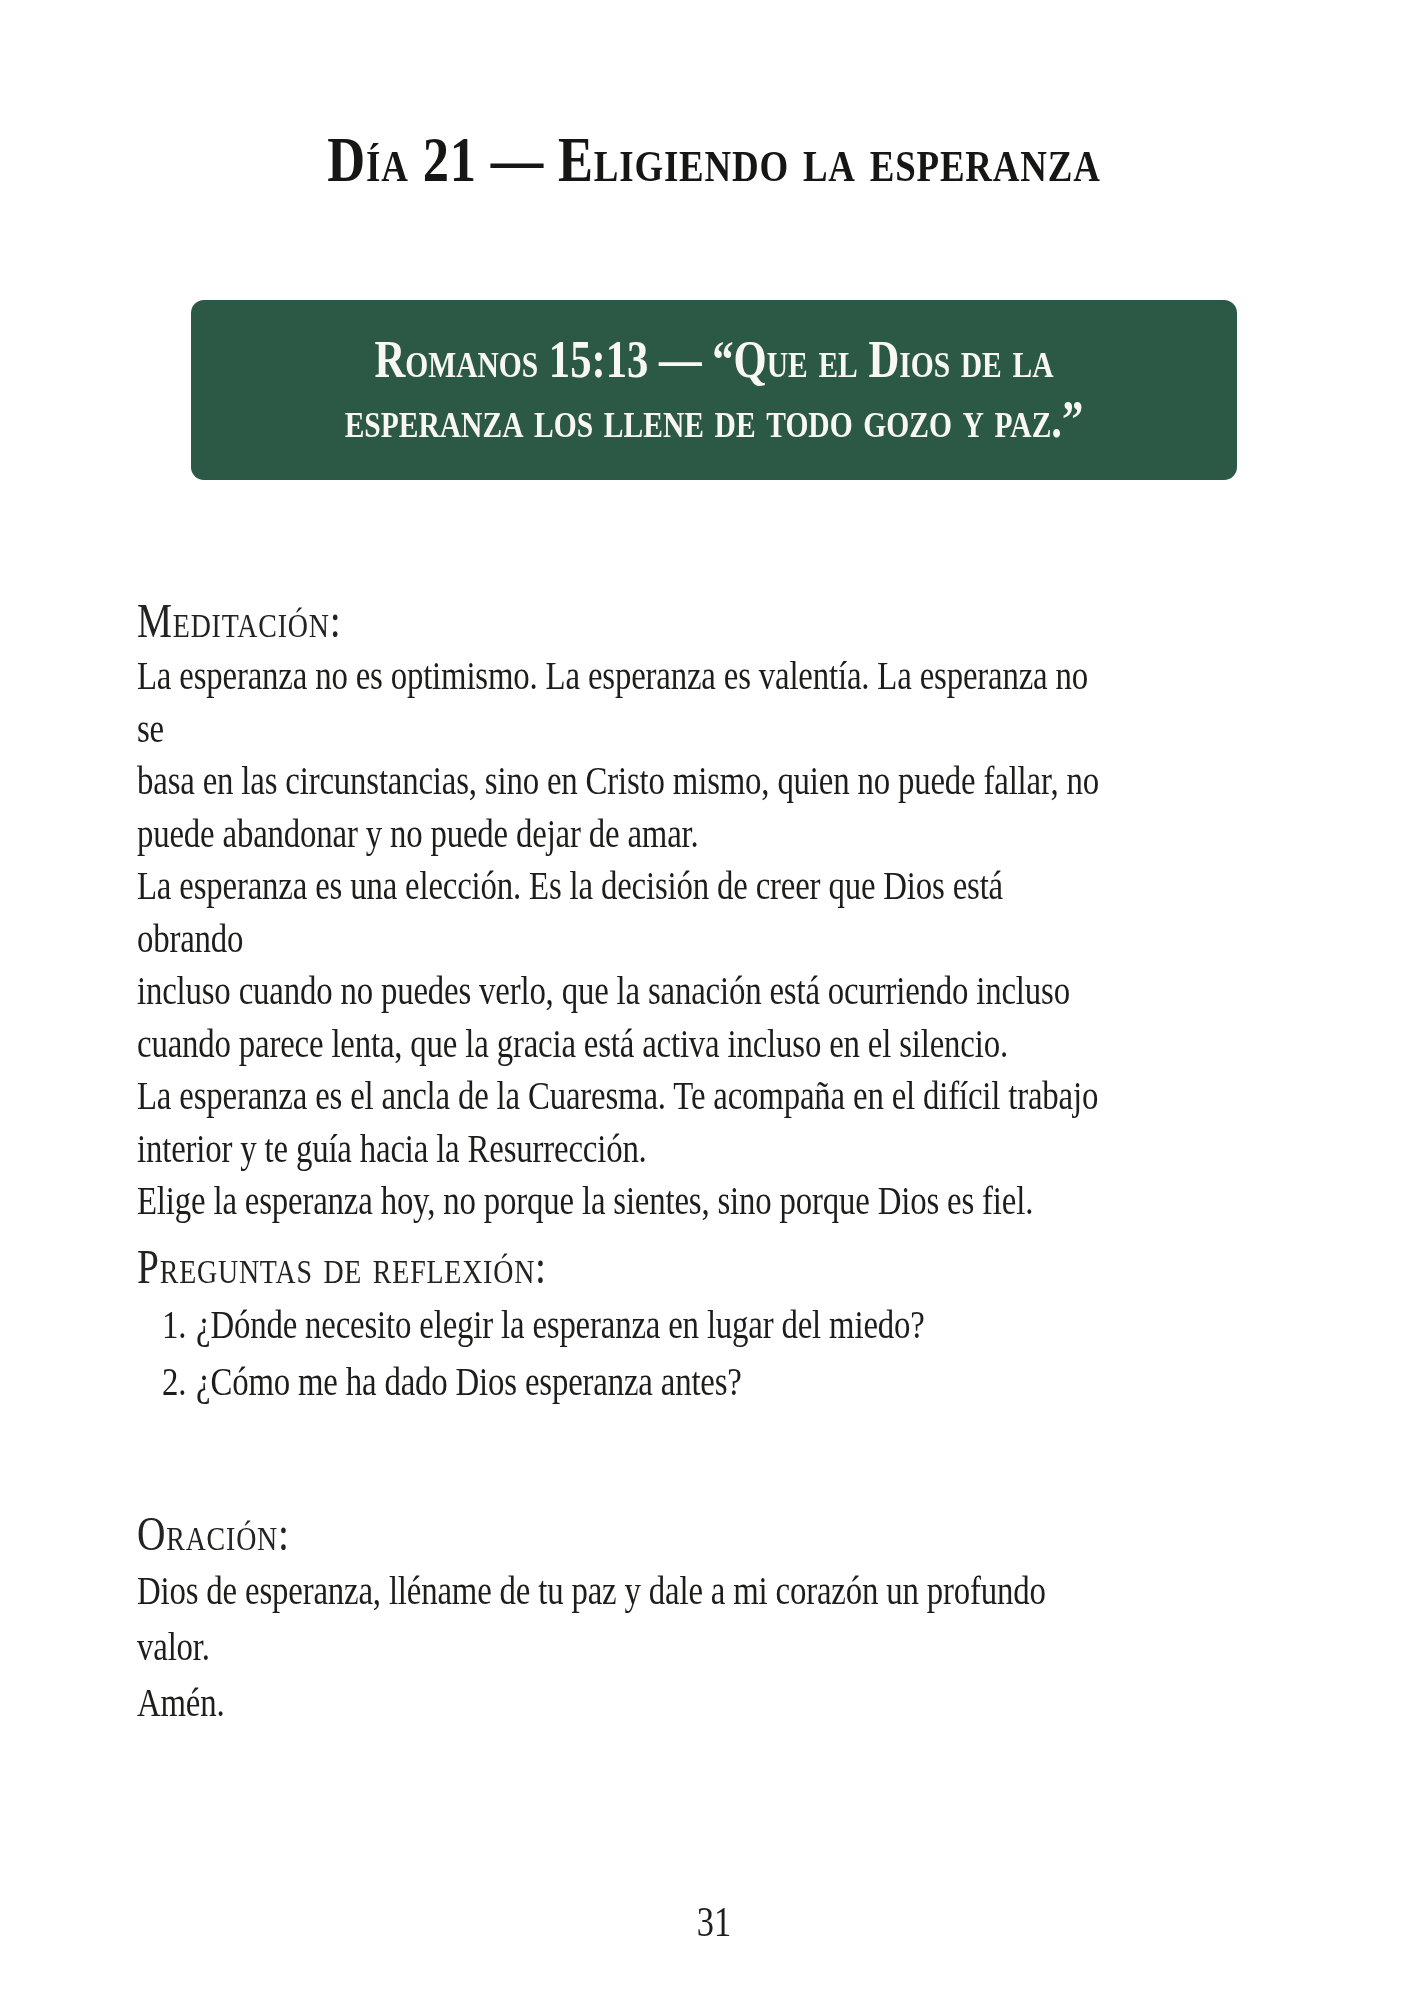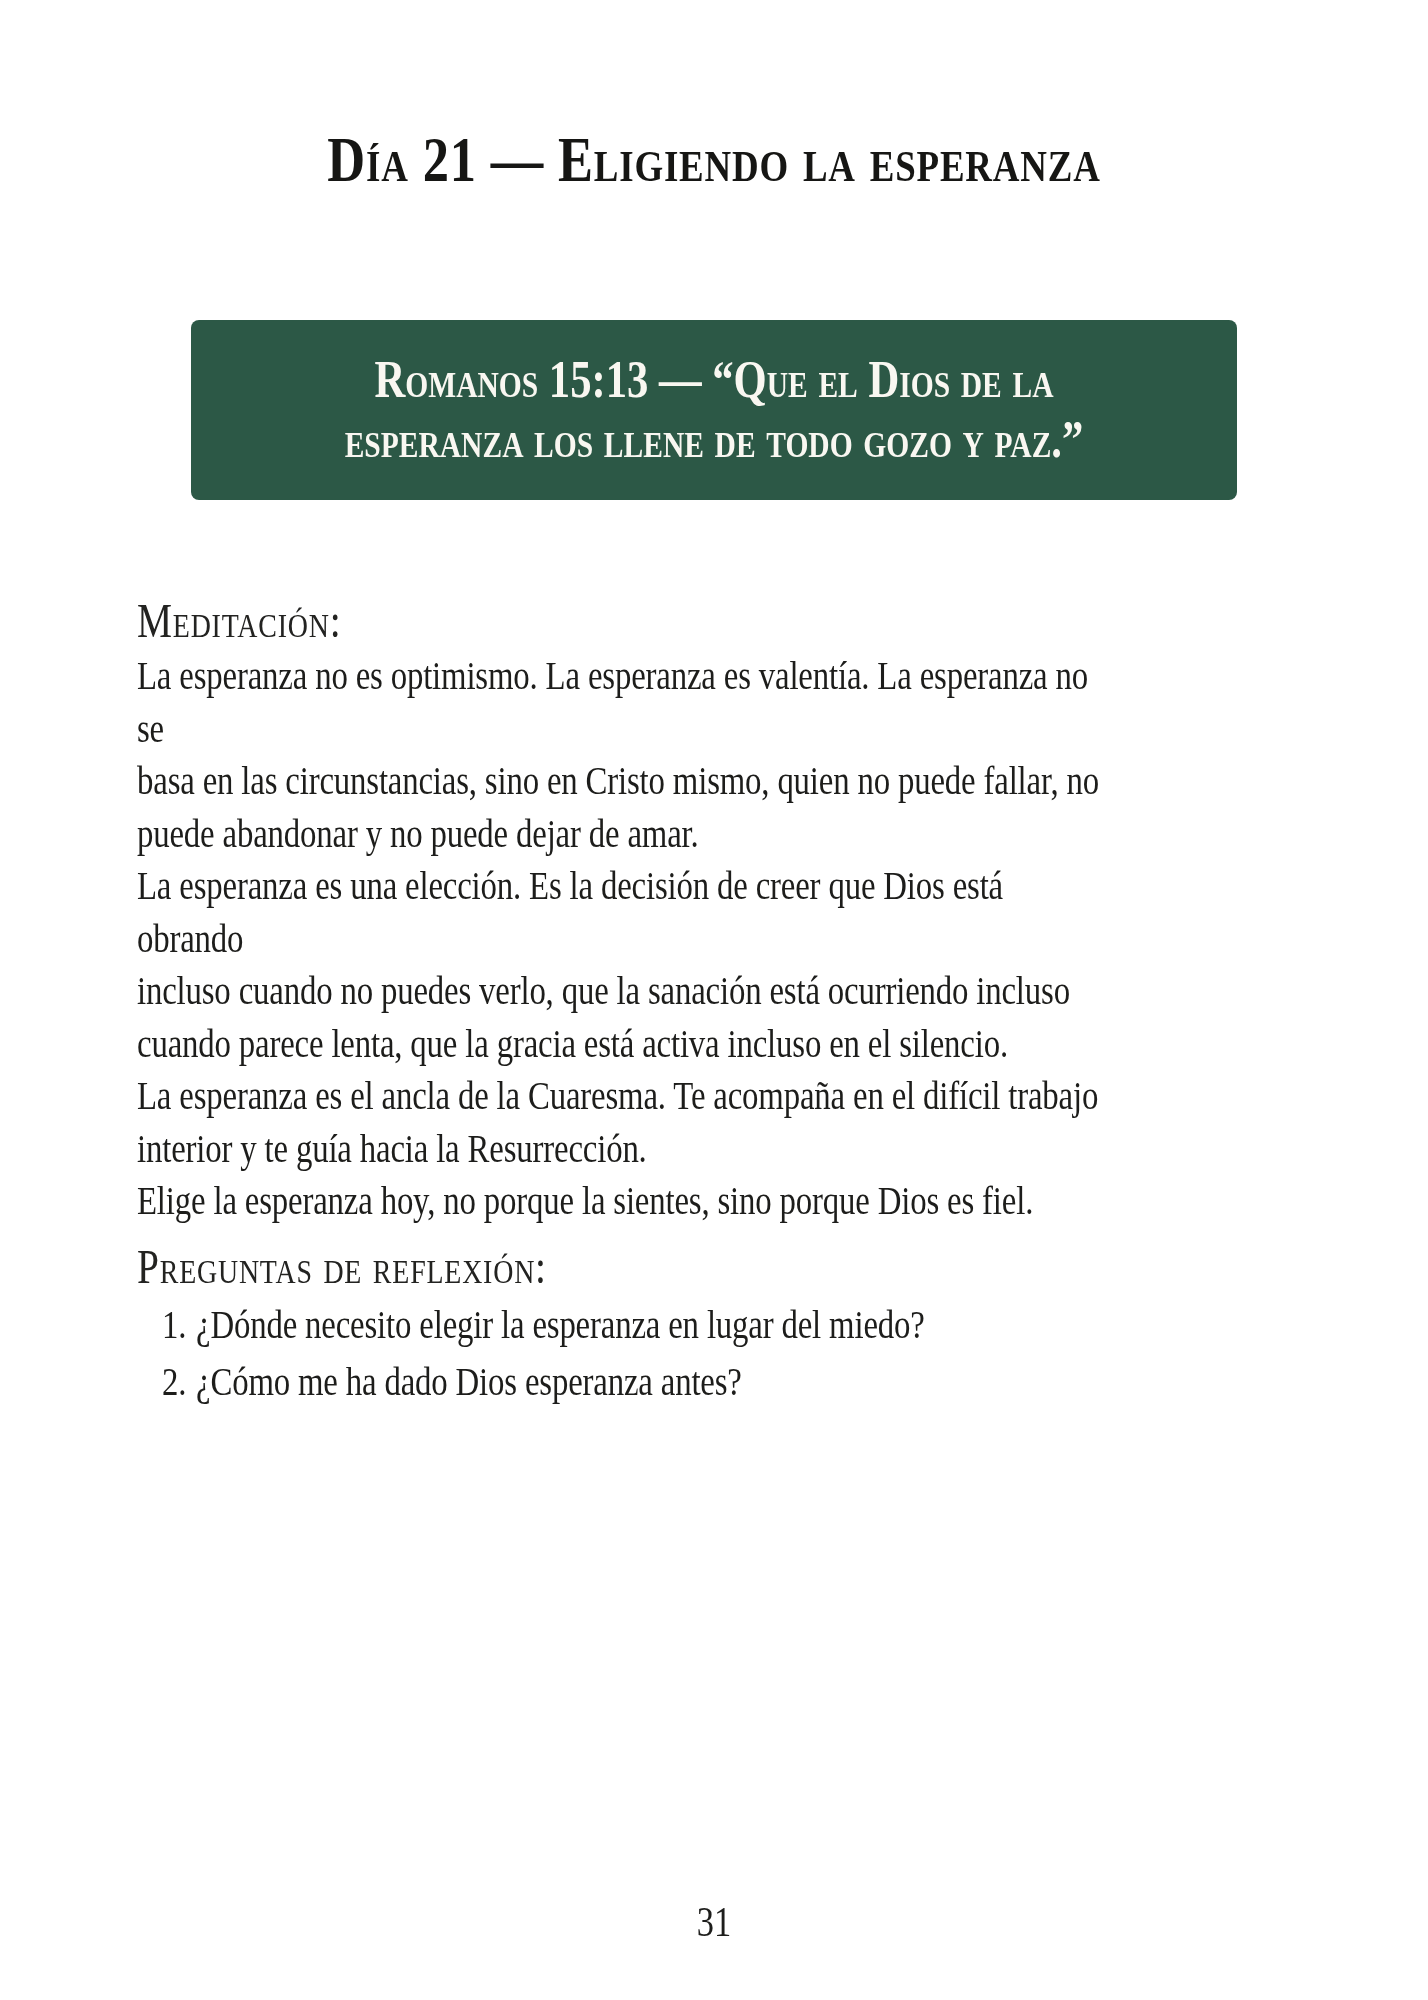--- a/index.html
+++ b/index.html
@@ -23,24 +23,24 @@
     font-size: 64px;
     line-height: 84px;
     font-weight: bold;
     font-variant: small-caps;
     letter-spacing: 1px;
     color: #161614;
   }
 
   .verse-banner {
     position: absolute;
-    top: 320px; left: 191px;
+    top: 300px; left: 191px;
     width: 1046px; height: 180px;
     background: #2c5846;
-    border-radius: 8px;
+    border-radius: 13px;
     display: flex;
     align-items: center;
     justify-content: center;
   }
   .verse-text {
     width: 100%;
     text-align: center;
     font-size: 52px;
     line-height: 60px;
     font-weight: bold;
@@ -117,16 +117,21 @@
 basa en las circunstancias, sino en Cristo mismo, quien no puede fallar, no
 puede abandonar y no puede dejar de amar.
 La esperanza es una elección. Es la decisión de creer que Dios está obrando
 incluso cuando no puedes verlo, que la sanación está ocurriendo incluso
 cuando parece lenta, que la gracia está activa incluso en el silencio.
 La esperanza es el ancla de la Cuaresma. Te acompaña en el difícil trabajo
 interior y te guía hacia la Resurrección.
 Elige la esperanza hoy, no porque la sientes, sino porque Dios es fiel.</p>
   </div>
 
+  <div class="section sec-prayer">
+    <h2 class="section-heading condensed-l">Oración:</h2>
+    <p class="body-text prayer-lines condensed-l">Dios de esperanza, lléname de tu paz y dale a mi corazón un profundo valor.
+Amén.</p>
+  </div>
 
   <div class="page-number condensed-c">31</div>
 
 </div>
 
 </body></html>

